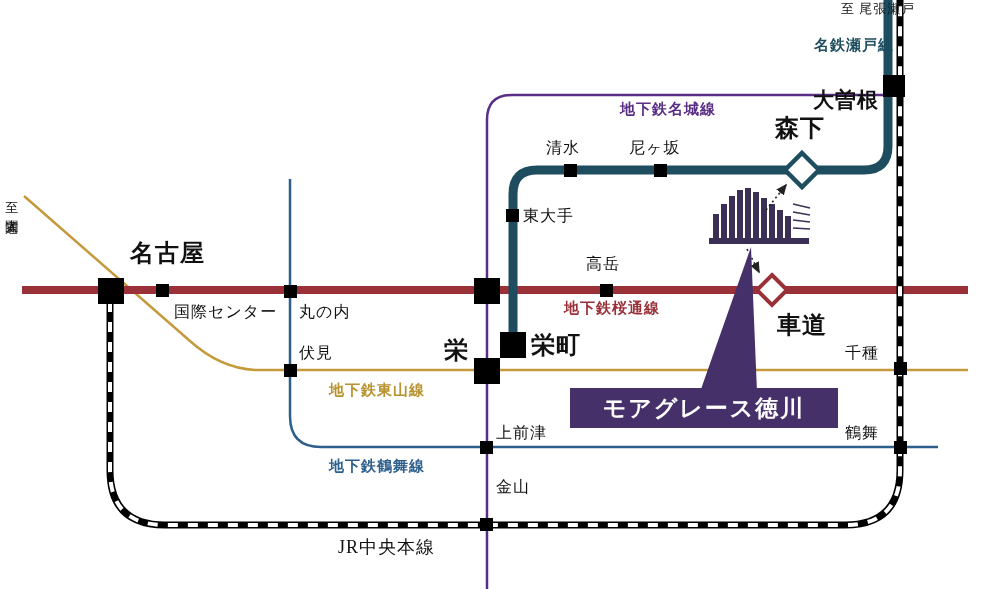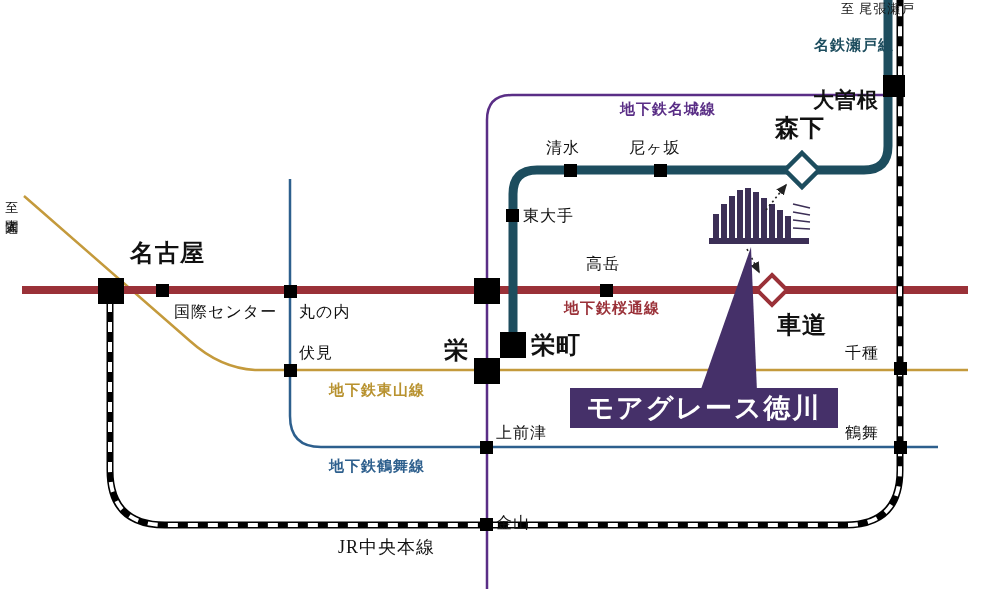--- a/index.html
+++ b/index.html
@@ -16,21 +16,21 @@
   .tiny{font-size:13px;letter-spacing:1px;}
   .vert{writing-mode:vertical-rl;text-orientation:upright;}
   .c-sakura{color:#9a3138;}
   .c-seto{color:#1d4d5e;}
   .c-meijo{color:#5a2e86;}
   .c-higashi{color:#b8922f;}
   .c-tsuru{color:#2d5f8d;}
   .callout-text{
     position:absolute;left:570px;top:388px;width:268px;height:40px;
     display:flex;align-items:center;justify-content:center;
-    color:#ffffff;font-size:27px;letter-spacing:2px;font-weight:600;
+    color:#ffffff;font-size:23px;letter-spacing:2px;font-weight:600;
   }
 </style>
 </head>
 <body>
 
 <div id="stage">
 
   <svg id="rail-svg" width="1000" height="589" viewBox="0 0 1000 589">
     <defs>
       <marker id="arr" markerWidth="9" markerHeight="9" refX="6" refY="3" orient="auto">
@@ -126,17 +126,17 @@
 
   <div class="lbl big" style="left:531px;top:332px;">栄町</div>
   <div class="lbl sm" style="left:523px;top:207px;">東大手</div>
   <div class="lbl sm" style="left:546px;top:139px;">清水</div>
   <div class="lbl sm" style="left:629px;top:139px;">尼ヶ坂</div>
   <div class="lbl big" style="left:775px;top:115px;">森下</div>
   <div class="lbl mid" style="left:813px;top:68px;">大曽根</div>
 
   <div class="lbl sm" style="left:496px;top:424px;">上前津</div>
   <div class="lbl sm" style="left:845px;top:424px;">鶴舞</div>
-  <div class="lbl sm" style="left:496px;top:514px;">金山</div>
+  <div class="lbl sm" style="left:496px;top:478px;">金山</div>
 
   <div class="callout-text">モアグレース徳川</div>
 
 </div>
 
 </body></html>

